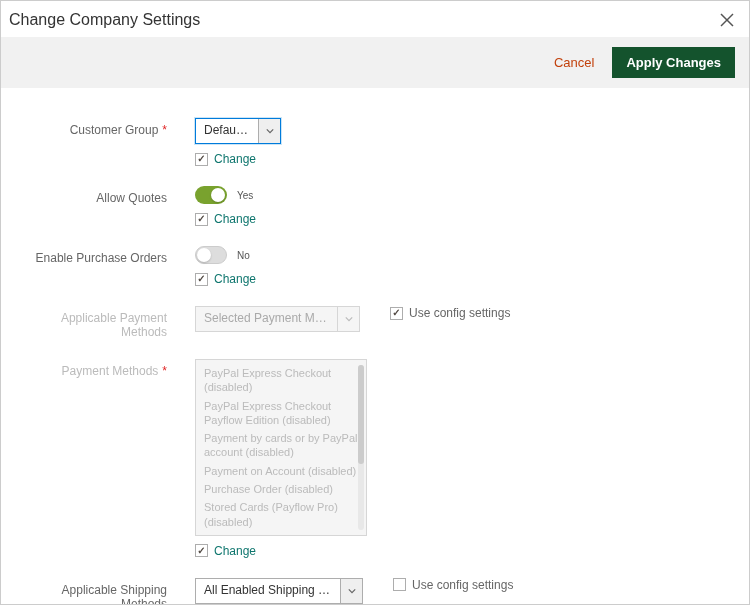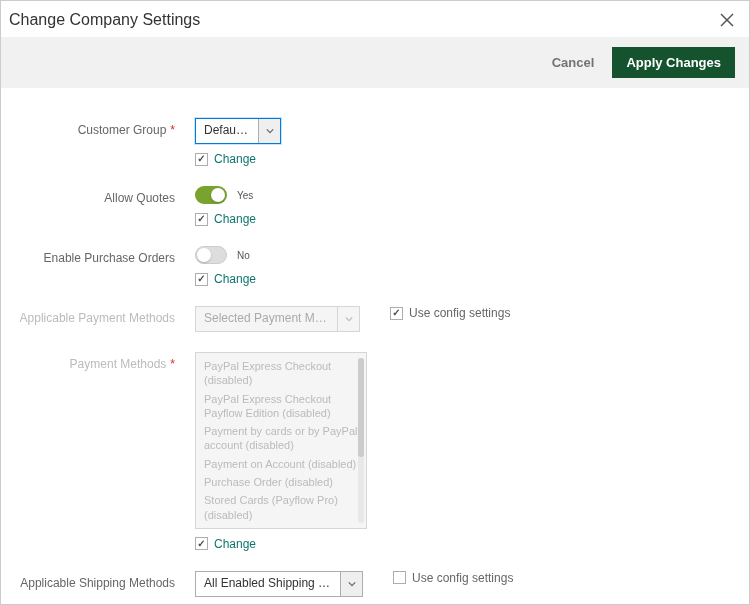--- a/index.html
+++ b/index.html
@@ -42,22 +42,22 @@
       background: #f1f1f1;
       display: flex;
       justify-content: flex-end;
       align-items: center;
       gap: 18px;
       padding: 10px 14px;
       margin-top: 2px;
     }
     .btn-cancel {
       font-size: 13px;
-      font-weight: 700;
-      color: #737373;
+      font-weight: 400;
+      color: #c2410c;
       cursor: pointer;
     }
     .btn-primary {
       background: #14532d;
       color: #fff;
       font-weight: 600;
       font-size: 13px;
       border: none;
       padding: 8px 14px;
       cursor: pointer;
@@ -69,21 +69,21 @@
       display: flex;
       align-items: flex-start;
       margin-bottom: 20px;
     }
     .field-label {
       width: 180px;
       text-align: right;
       font-size: 12px;
       color: #666;
       padding-top: 5px;
-      padding-right: 20px;
+      padding-right: 28px;
       flex-shrink: 0;
     }
     .field-label.dimmed { color: #bbb; }
     .field-label .req {
       color: #e02626;
       margin-left: 4px;
     }
     .field-body {
       display: flex;
       flex-direction: column;

